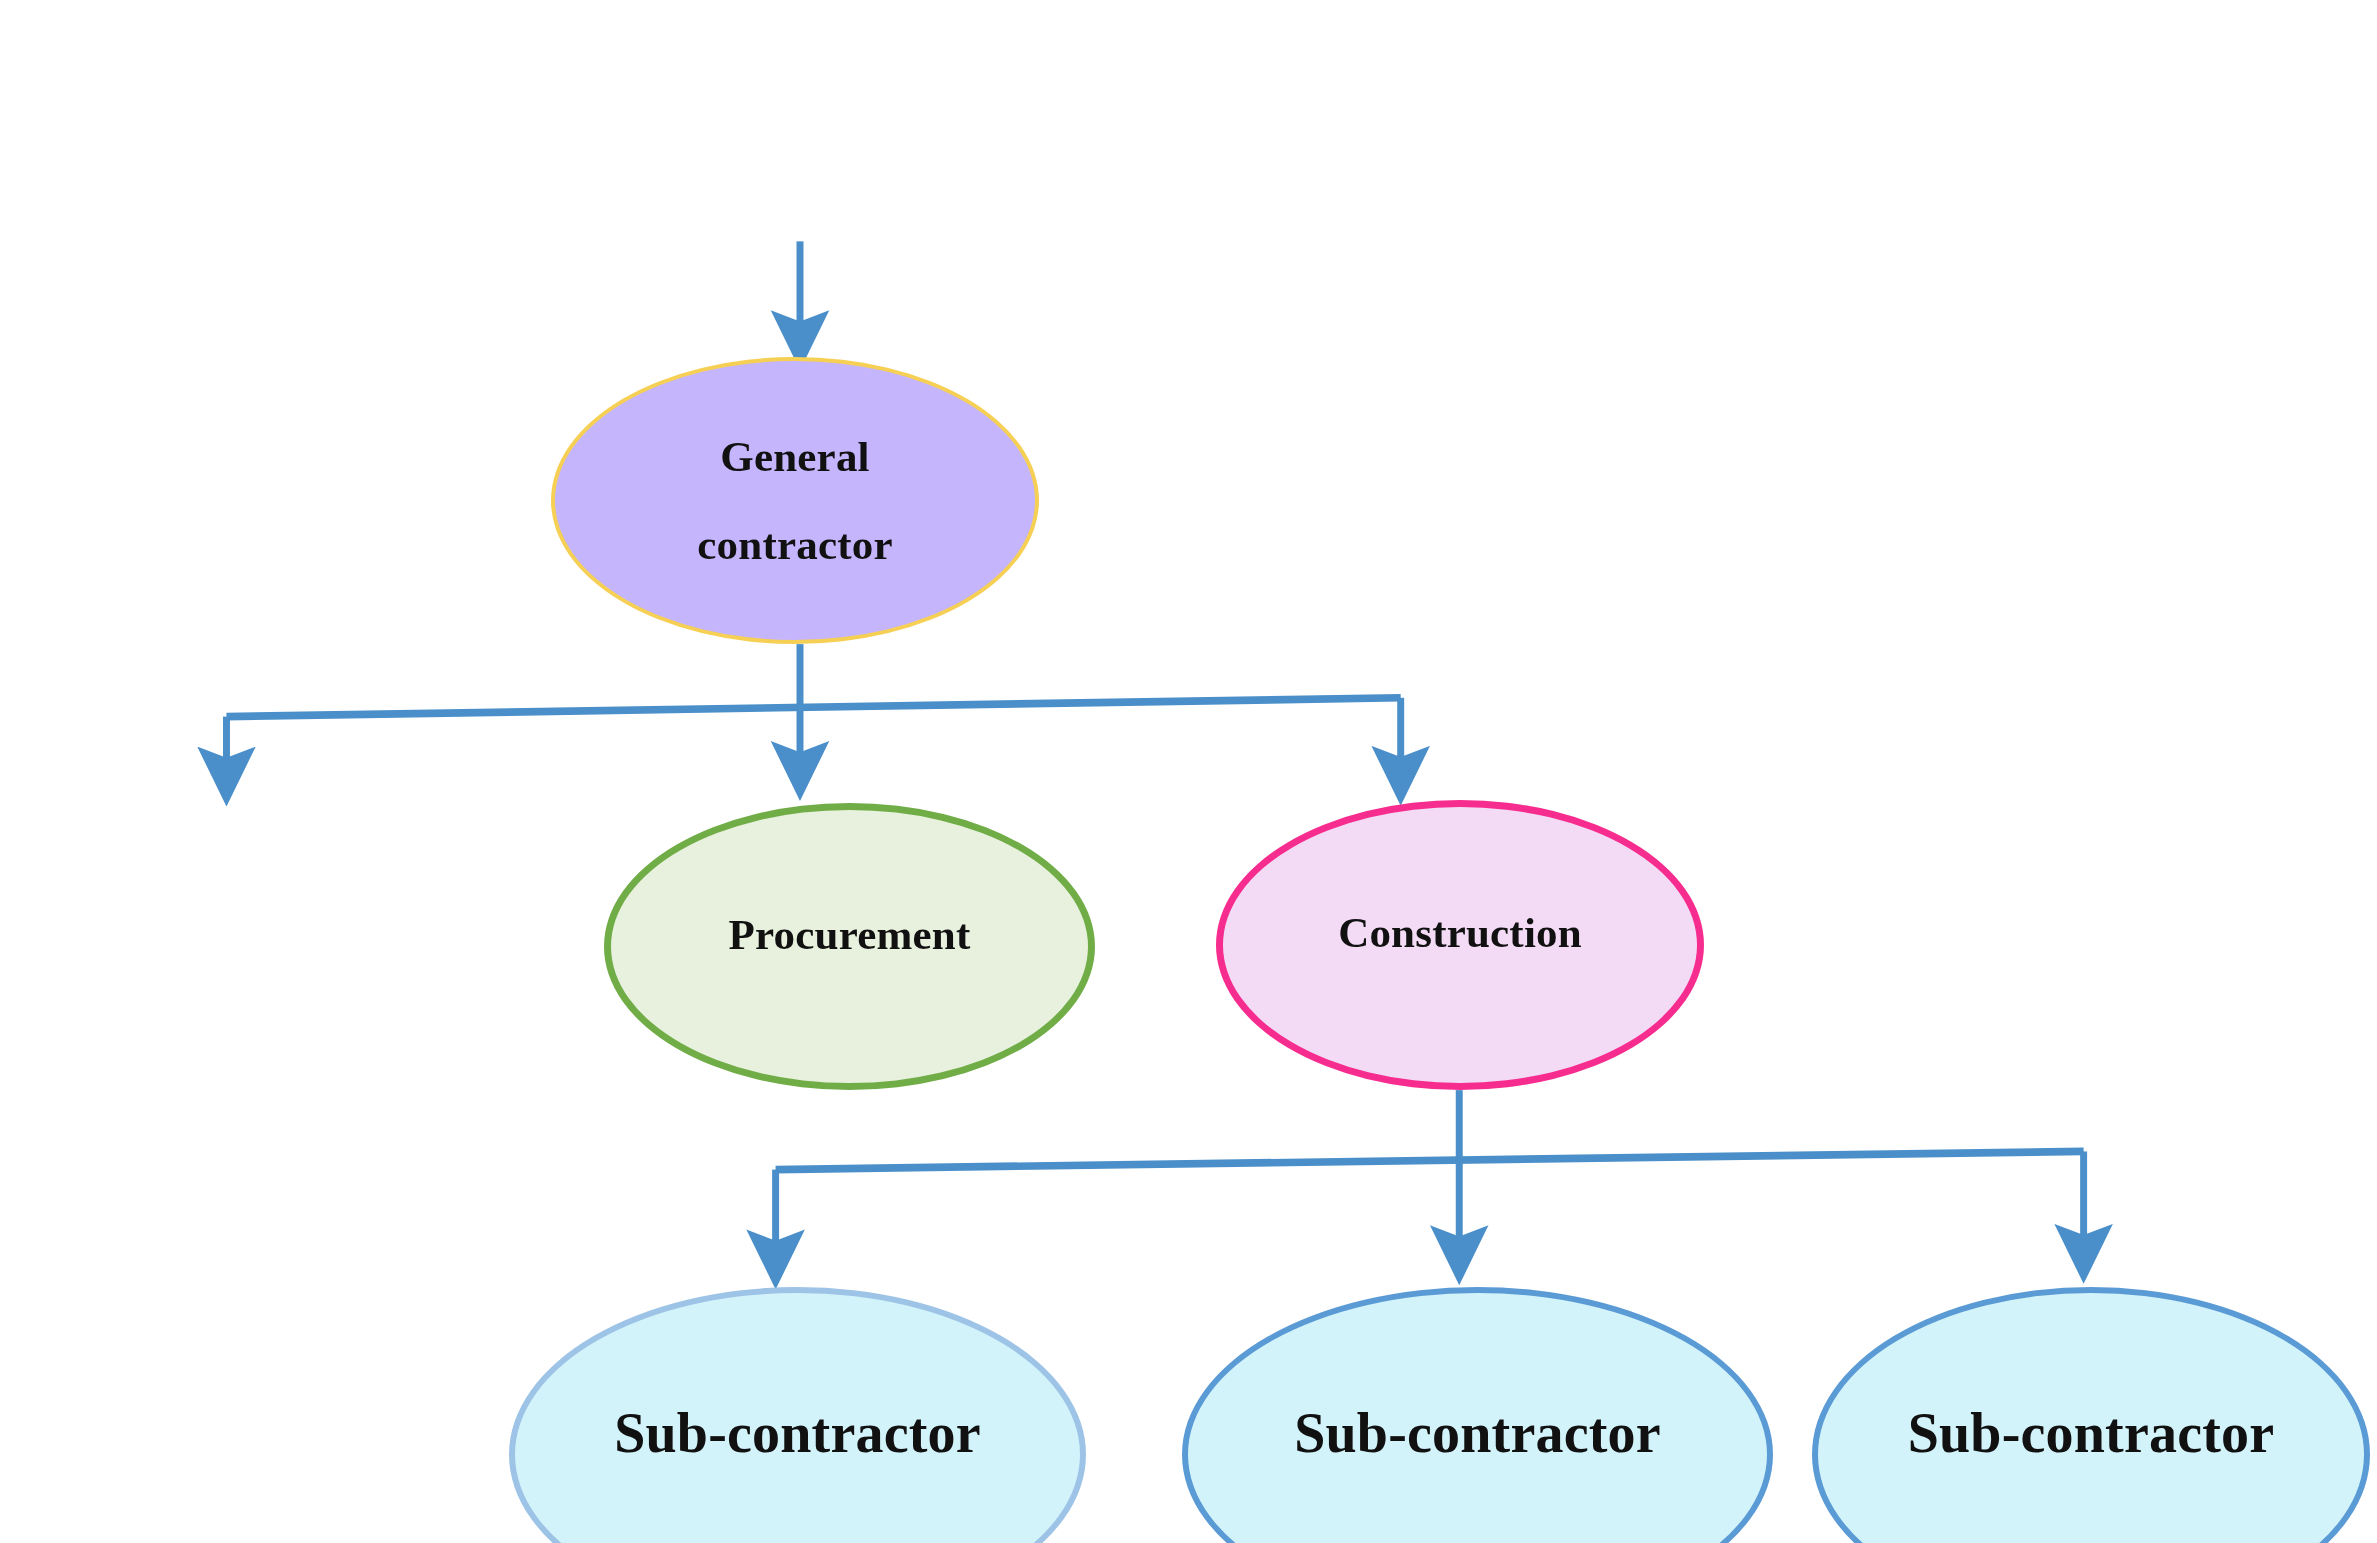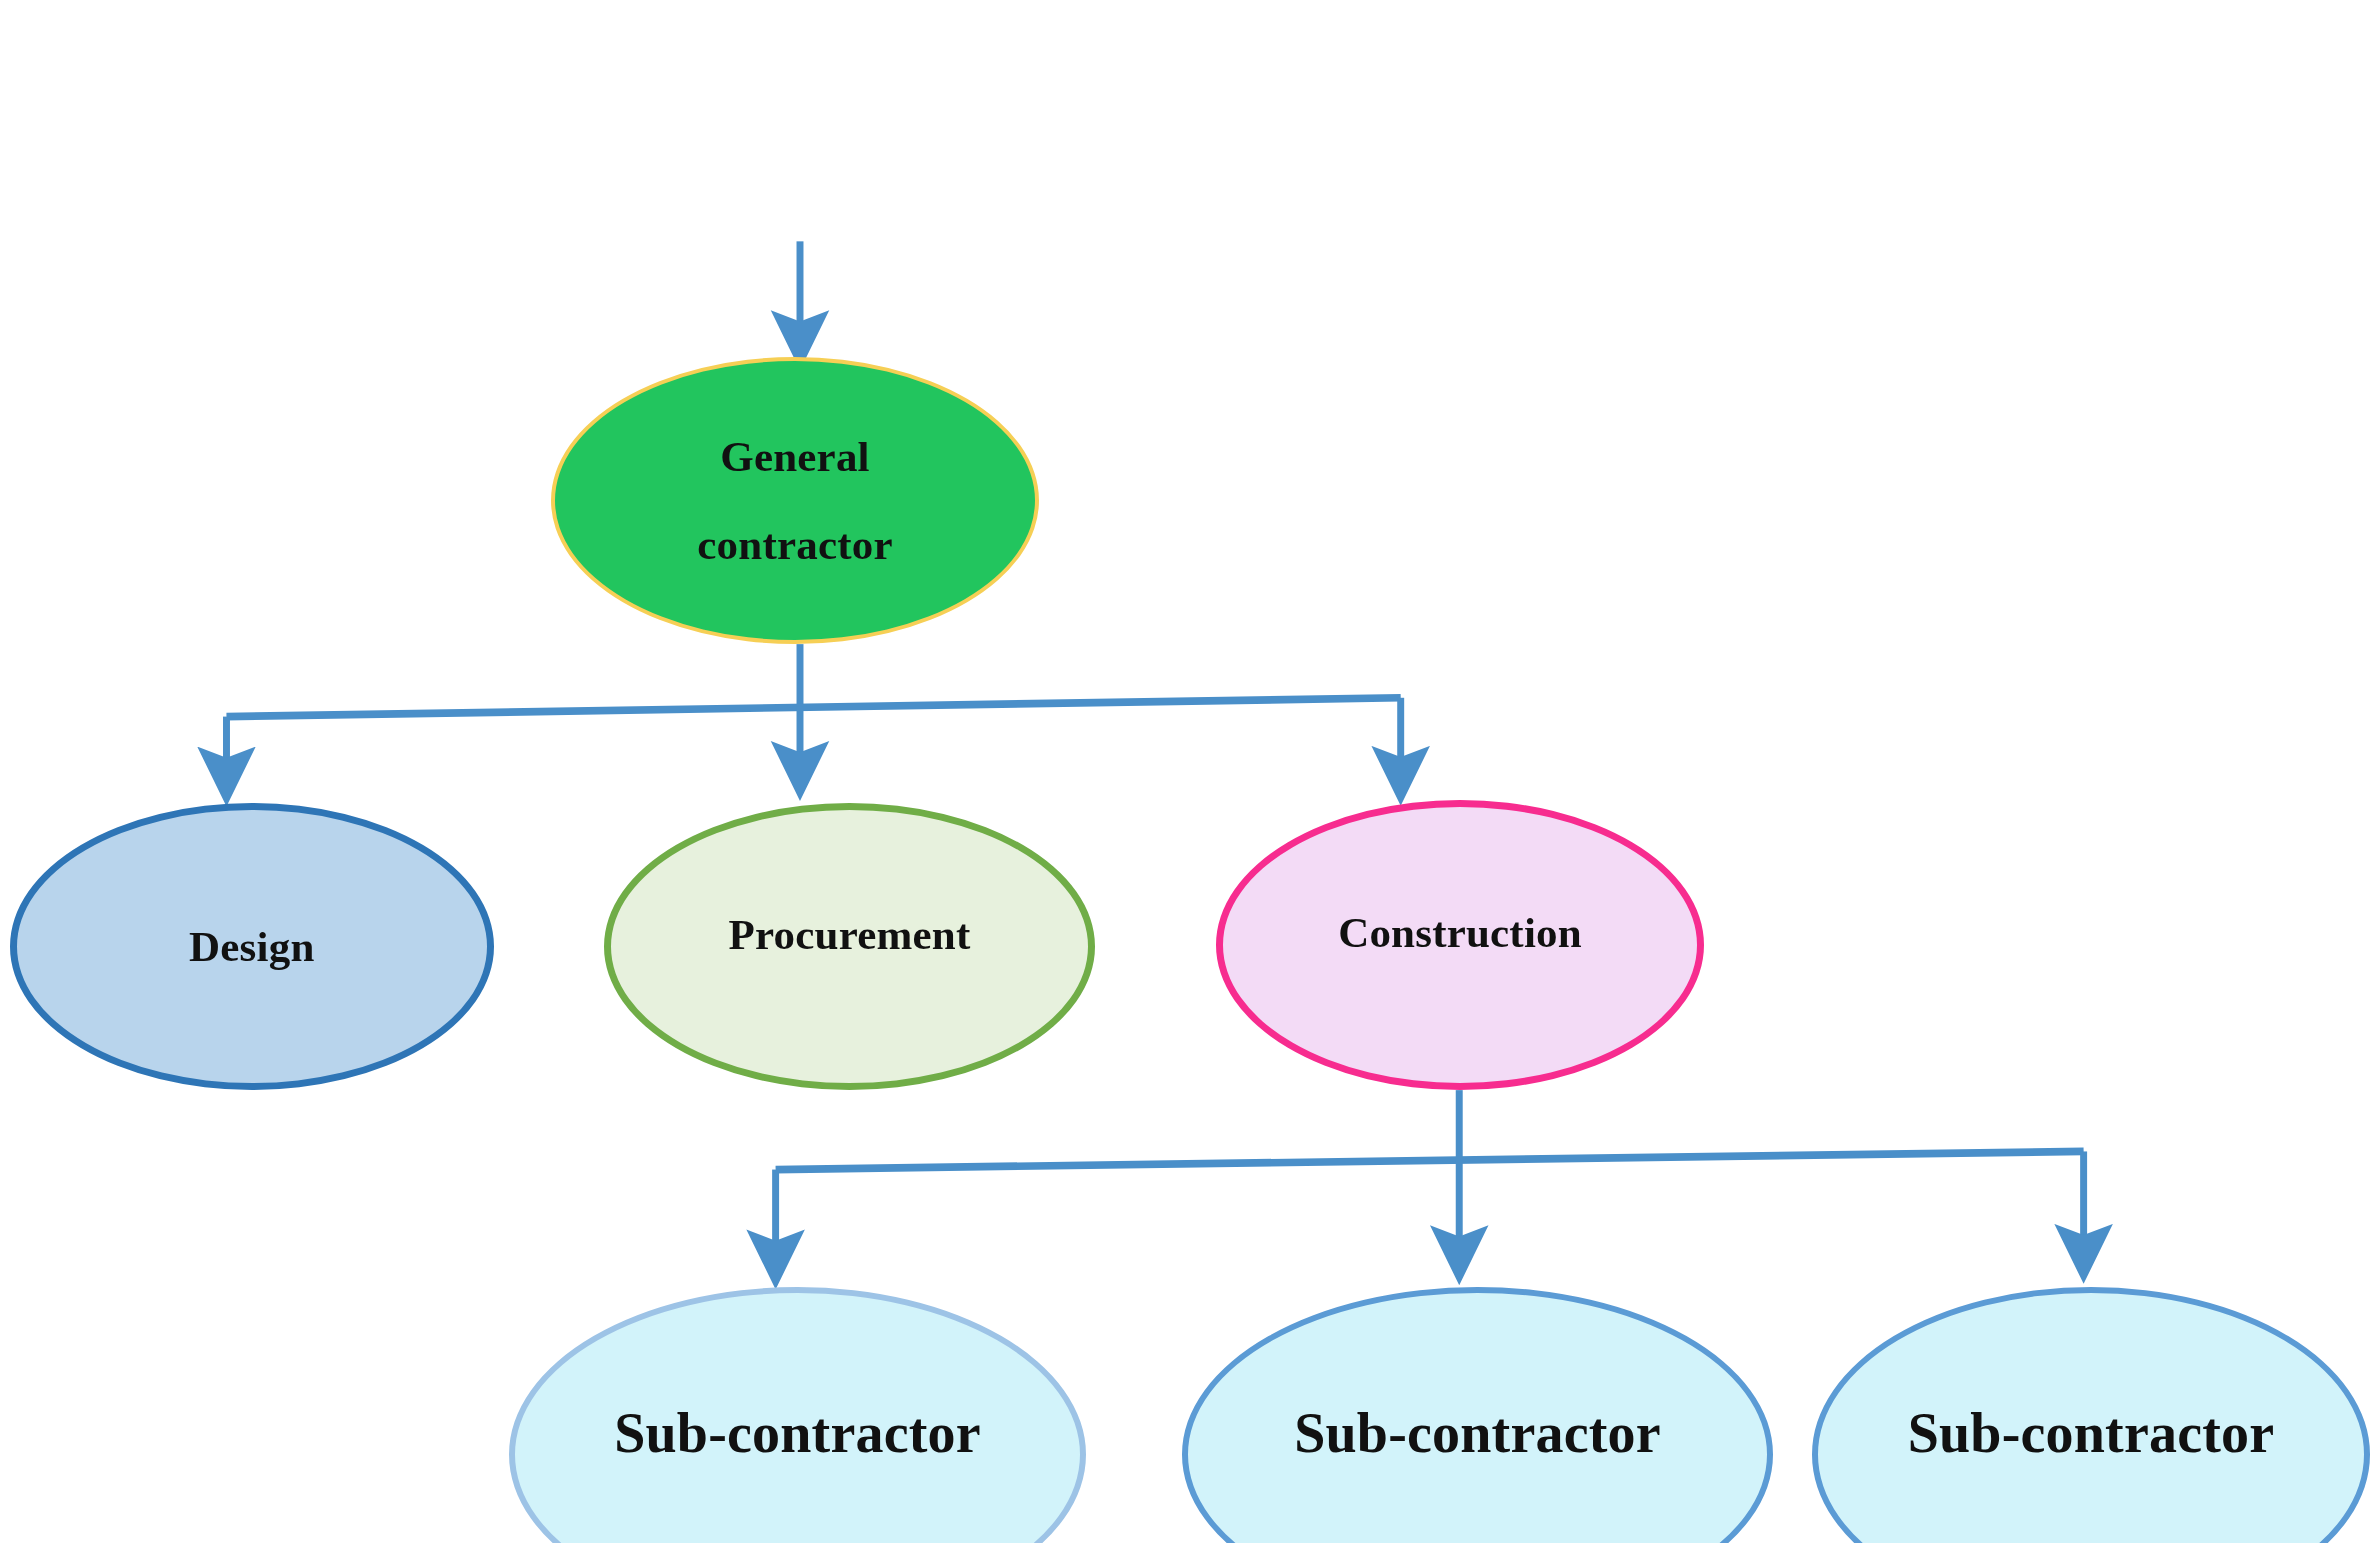--- a/index.html
+++ b/index.html
@@ -48,21 +48,21 @@
     left: 570px;  top: 18px;
     width: 460px; height: 223px;
     background: #FAE3D5;
     border: 3.5px solid #F4C9A9;
   }
   #node-owner .node-label { font-size: 43px; }
   
   #node-general-contractor {
     left: 551px;  top: 357px;
     width: 488px; height: 287px;
-    background: #22c55e;
+    background: #c4b5fd;
     border: 4.9px solid #F6CF55;
     gap: 12px;
   }
   #node-general-contractor .node-label { font-size: 43px; }
   #node-general-contractor .node-label.line-2 { margin-top: 31px; }
   
   #node-design {
     left: 9.8px;   top: 803px;
     width: 484px; height: 287px;
     background: #B8D4EC;
@@ -155,23 +155,20 @@
       <path d="M 2990 1652 L 2990 1798" stroke="#4A8FC9" stroke-width="10" fill="none" marker-end="url(#arrowhead)"></path>
     </g>
   </svg>
 
 
   <div class="node" id="node-general-contractor">
     <span class="node-label line-1">General</span>
     <span class="node-label line-2">contractor</span>
   </div>
 
-  <div class="node" id="node-design">
-    <span class="node-label">Design</span>
-  </div>
 
   <div class="node" id="node-construction">
     <span class="node-label">Construction</span>
   </div>
 
   <div class="node" id="node-procurement">
     <span class="node-label">Procurement</span>
   </div>
 
   <div class="node node-sub" id="node-sub-1">

